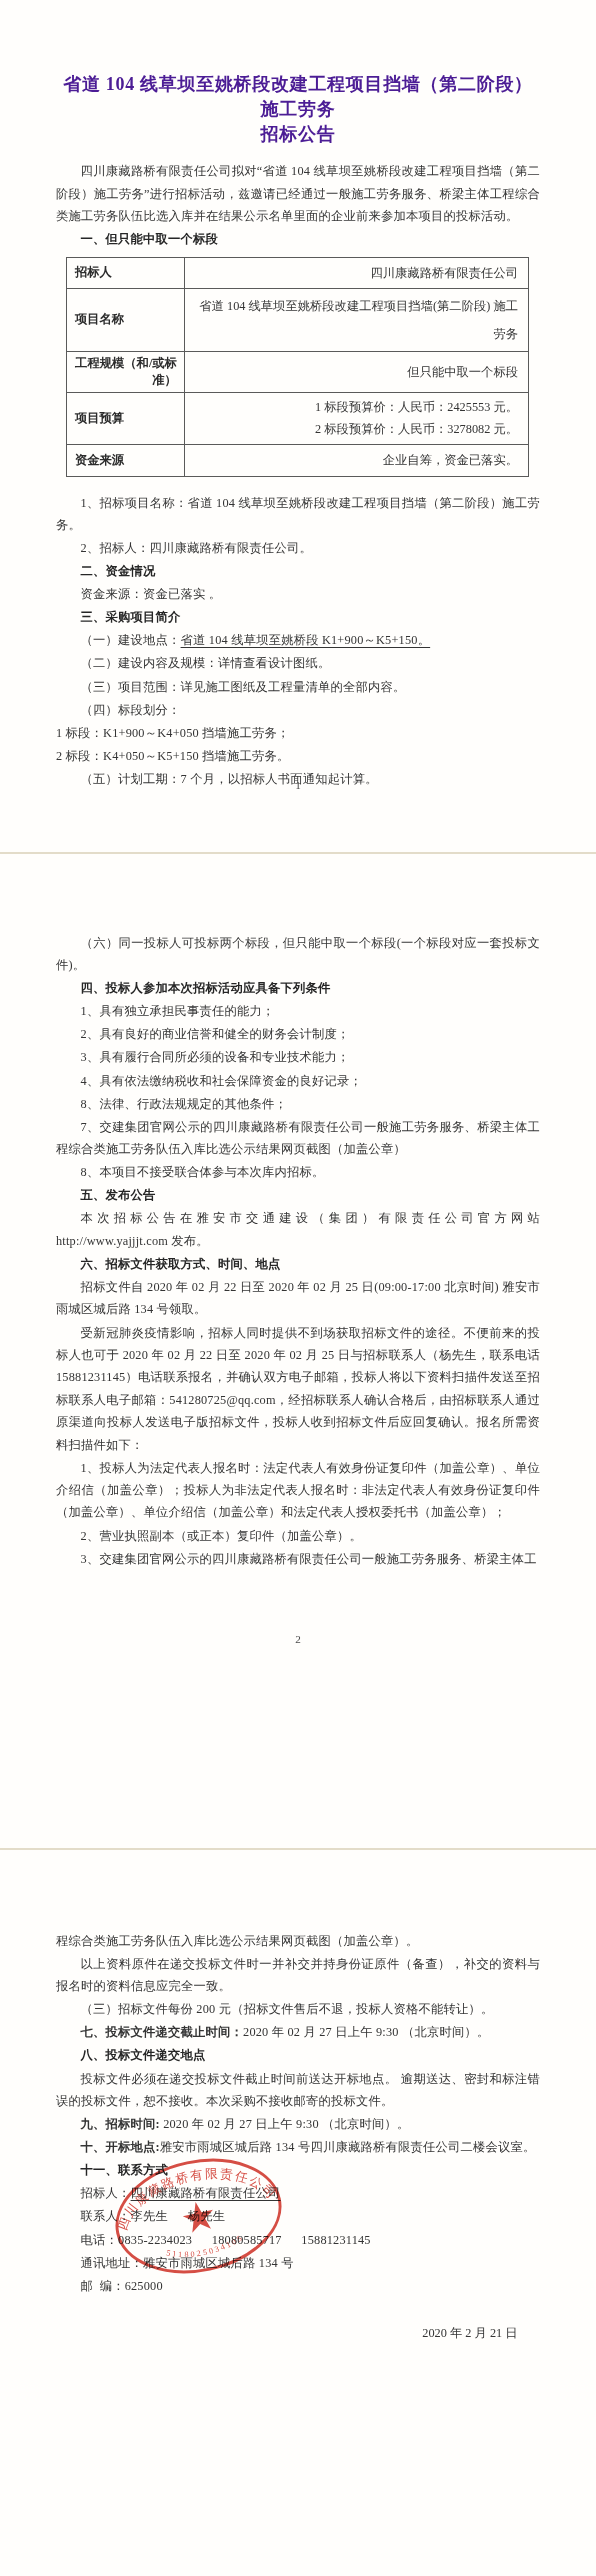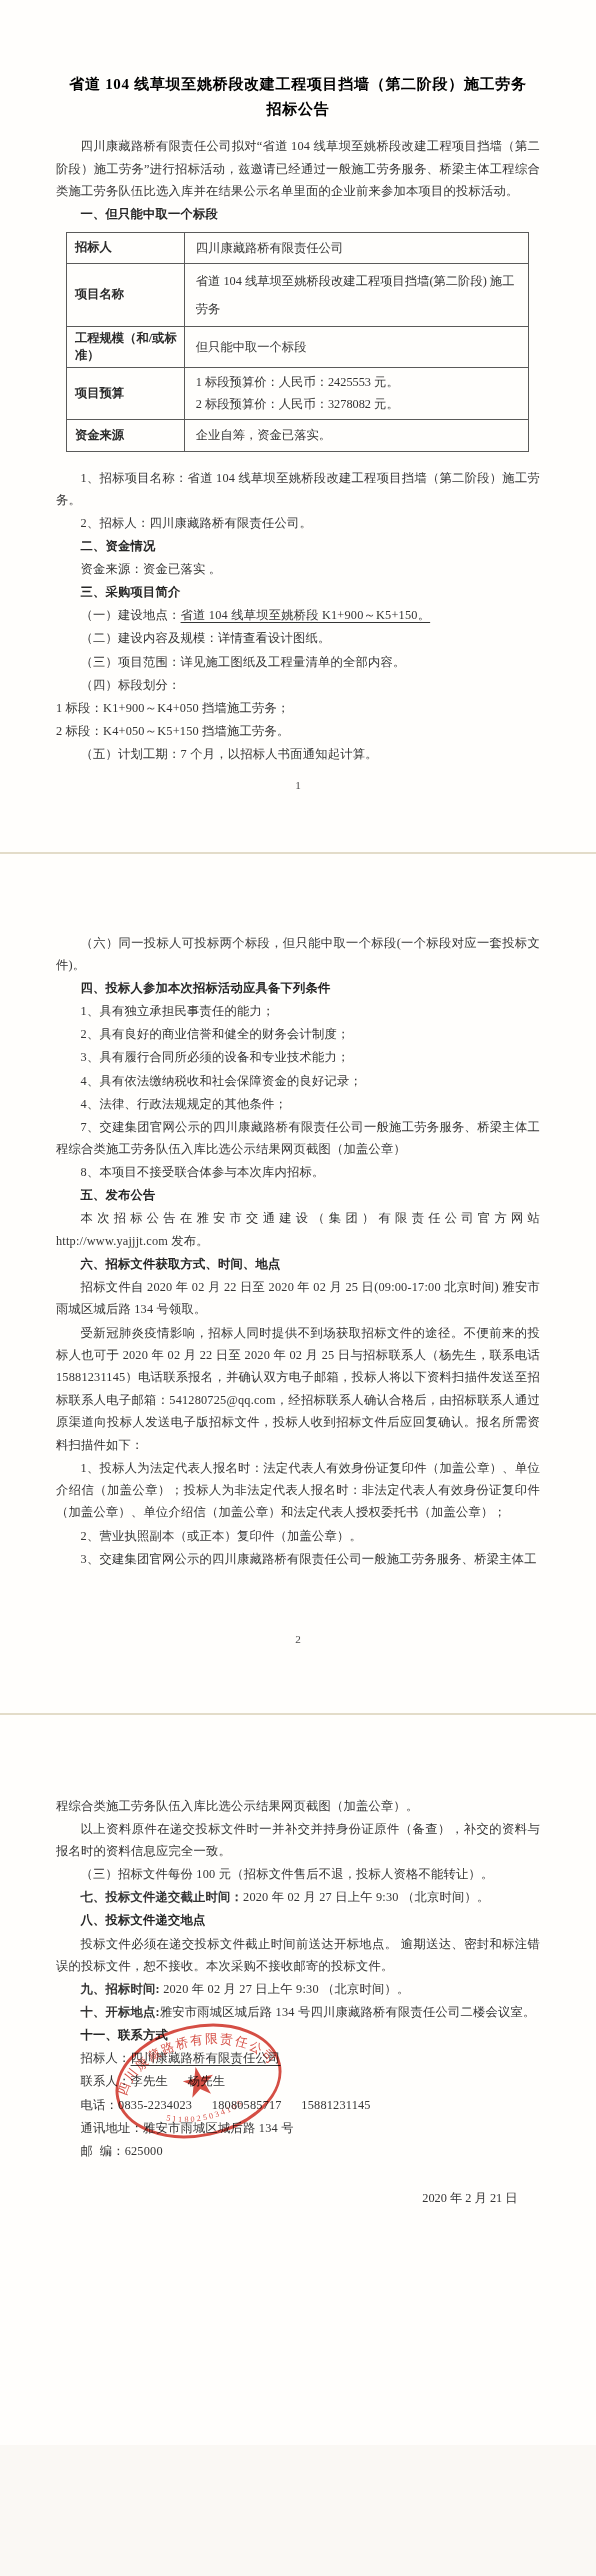--- a/index.html
+++ b/index.html
@@ -1,29 +1,29 @@
 <!DOCTYPE html>
 <html style="font-size:12px"><head>
 <meta charset="utf-8">
 <style>
   html,body{margin:0;padding:0;background:#faf8f4;}
   body{width:596px;font-family:"Liberation Serif","DejaVu Serif",serif;color:#343434;}
   .doc{width:596px;}
   .page{position:relative;background:#fffefc;box-sizing:border-box;overflow:hidden;padding-left:56px;padding-right:56px;}
   .page1{height:852px;padding-top:72px;}
-  .page2{height:861px;border-top:2.2px solid #e3dcc9;padding-top:77px;}
+  .page2{height:996px;border-top:2.2px solid #e3dcc9;padding-top:77px;}
   .page3{height:732px;border-top:2.2px solid #e3dcc9;padding-top:79px;font-family:Liberation Serif, serif;}
-  .title{margin:0 0 13.4px 0;font-size:15px;font-weight:bold;line-height:25px;text-align:center;color:#000000;letter-spacing:0.7px;}
+  .title{margin:0 0 13.4px 0;font-size:18px;font-weight:bold;line-height:25px;text-align:center;color:#4c1d95;letter-spacing:0.7px;}
   .tline{display:block;}
   .line{margin:0.7px 0;font-size:12.3px;line-height:22.4px;text-align:justify;letter-spacing:0.2px;}
   .indent{text-indent:2em;}
   .bold{font-weight:bold;color:#262626;}
   .u{text-decoration:underline;text-underline-offset:3px;}
   .contact{white-space:pre-wrap;}
-  .table{margin:6px 0 15px 10.4px;width:463px;border:0.7px solid #5a5a5a;box-sizing:border-box;}
+  .table{margin:6px 0 15px 10.4px;width:463px;border:0.7px solid #5a5a5a;box-sizing:border-box;text-align:right;}
   .trow{display:flex;border-top:0.7px solid #5a5a5a;}
   .trow:first-child{border-top:none;}
   .tlabel{width:118px;box-sizing:border-box;border-right:0.7px solid #5a5a5a;padding:3px 7.5px;display:flex;align-items:center;font-size:12.3px;font-weight:bold;color:#2c2c2c;}
   .tvalue{flex:1;padding:3px 10.4px;display:flex;flex-direction:column;justify-content:center;font-size:12.3px;}
   .tvalue div{line-height:22.4px;}
   .r0{min-height:30px;} .r1{min-height:60px;} .r1 .tvalue div{line-height:28px;}
   .r2{min-height:28px;} .r3{min-height:27px;} .r4{min-height:45px;} .r5{min-height:31px;}
   .pageno{position:absolute;top:779px;left:0;width:100%;text-align:center;font-size:11.2px;color:#4a4a4a;}
   .date{margin:25px 0 0 0;font-size:12.3px;line-height:22.4px;text-align:right;padding-right:22.4px;}
   .seal{position:absolute;left:110px;top:307px;width:177px;height:118px;transform:rotate(-12deg);opacity:0.88;mix-blend-mode:multiply;pointer-events:none;}
@@ -91,38 +91,38 @@
     <div class="pageno">1</div>
   </section>
 
   <section class="page page2">
     <p class="line indent">（六）同一投标人可投标两个标段，但只能中取一个标段(一个标段对应一套投标文件)。</p>
     <p class="line indent bold">四、投标人参加本次招标活动应具备下列条件</p>
     <p class="line indent">1、具有独立承担民事责任的能力；</p>
     <p class="line indent">2、具有良好的商业信誉和健全的财务会计制度；</p>
     <p class="line indent">3、具有履行合同所必须的设备和专业技术能力；</p>
     <p class="line indent">4、具有依法缴纳税收和社会保障资金的良好记录；</p>
-    <p class="line indent">4、法律、行政法规规定的其他条件；</p>
+    <p class="line indent">8、法律、行政法规规定的其他条件；</p>
     <p class="line indent">7、交建集团官网公示的四川康藏路桥有限责任公司一般施工劳务服务、桥梁主体工程综合类施工劳务队伍入库比选公示结果网页截图（加盖公章）</p>
     <p class="line indent">8、本项目不接受联合体参与本次库内招标。</p>
     <p class="line indent bold">五、发布公告</p>
     <p class="line indent">本次招标公告在雅安市交通建设（集团）有限责任公司官方网站 http://www.yajjjt.com 发布。</p>
     <p class="line indent bold">六、招标文件获取方式、时间、地点</p>
     <p class="line indent">招标文件自 2020 年 02 月 22 日至 2020 年 02 月 25 日(09:00-17:00 北京时间) 雅安市雨城区城后路 134 号领取。</p>
     <p class="line indent">受新冠肺炎疫情影响，招标人同时提供不到场获取招标文件的途径。不便前来的投标人也可于 2020 年 02 月 22 日至 2020 年 02 月 25 日与招标联系人（杨先生，联系电话 15881231145）电话联系报名，并确认双方电子邮箱，投标人将以下资料扫描件发送至招标联系人电子邮箱：541280725@qq.com，经招标联系人确认合格后，由招标联系人通过原渠道向投标人发送电子版招标文件，投标人收到招标文件后应回复确认。报名所需资料扫描件如下：</p>
     <p class="line indent">1、投标人为法定代表人报名时：法定代表人有效身份证复印件（加盖公章）、单位介绍信（加盖公章）；投标人为非法定代表人报名时：非法定代表人有效身份证复印件（加盖公章）、单位介绍信（加盖公章）和法定代表人授权委托书（加盖公章）；</p>
     <p class="line indent">2、营业执照副本（或正本）复印件（加盖公章）。</p>
     <p class="line indent">3、交建集团官网公示的四川康藏路桥有限责任公司一般施工劳务服务、桥梁主体工</p>
     <div class="pageno">2</div>
   </section>
 
   <section class="page page3">
     <p class="line">程综合类施工劳务队伍入库比选公示结果网页截图（加盖公章）。</p>
     <p class="line indent">以上资料原件在递交投标文件时一并补交并持身份证原件（备查），补交的资料与报名时的资料信息应完全一致。</p>
-    <p class="line indent">（三）招标文件每份 100 元（招标文件售后不退，投标人资格不能转让）。</p>
+    <p class="line indent">（三）招标文件每份 200 元（招标文件售后不退，投标人资格不能转让）。</p>
     <p class="line indent"><b>七、投标文件递交截止时间：</b><span>2020 年 02 月 27 日上午 9:30 （北京时间）。</span></p>
     <p class="line indent bold">八、投标文件递交地点</p>
     <p class="line indent">投标文件必须在递交投标文件截止时间前送达开标地点。 逾期送达、密封和标注错误的投标文件，恕不接收。本次采购不接收邮寄的投标文件。</p>
     <p class="line indent"><b>九、招标时间:</b><span> 2020 年 02 月 27 日上午 9:30 （北京时间）。</span></p>
     <p class="line indent"><b>十、开标地点:</b><span>雅安市雨城区城后路 134 号四川康藏路桥有限责任公司二楼会议室。</span></p>
     <p class="line indent bold">十一、联系方式</p>
     <p class="line indent contact"><span>招标人：</span><span class="u">四川康藏路桥有限责任公司</span></p>
     <p class="line indent contact"><span>联系人：</span><span>李先生      杨先生</span></p>
     <p class="line indent contact"><span>电话：</span><span>0835-2234023      18080585717      15881231145</span></p>
     <p class="line indent contact"><span>通讯地址：</span><span>雅安市雨城区城后路 134 号</span></p>

